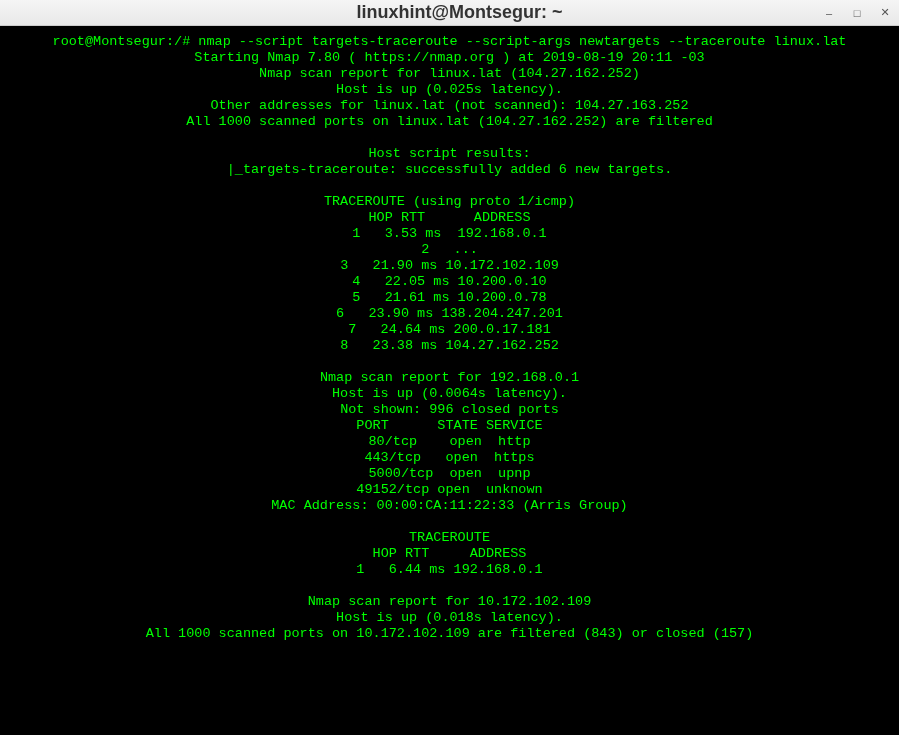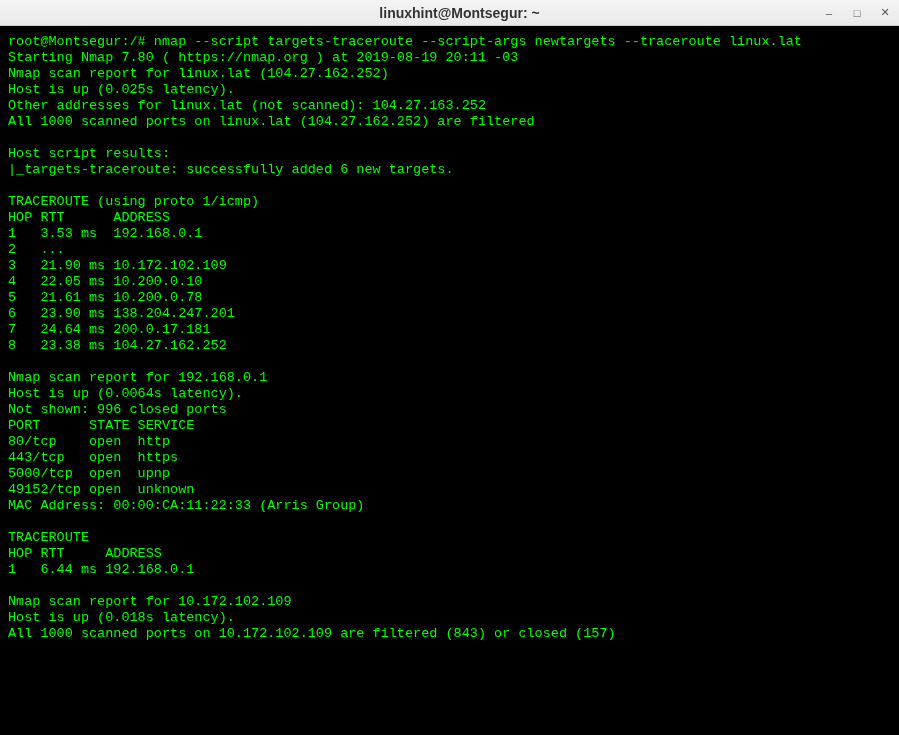--- a/index.html
+++ b/index.html
@@ -18,21 +18,21 @@
       height: 26px;
       background: linear-gradient(to bottom, #f5f5f5, #e8e8e8);
       border-bottom: 1px solid #ccc;
       display: flex;
       align-items: center;
       justify-content: center;
       position: relative;
     }
     .title {
       font-family: sans-serif;
-      font-size: 14px;
+      font-size: 18px;
       font-weight: bold;
       color: #333;
       margin-left: 20px;
     }
     .window-controls {
       position: absolute;
       right: 8px;
       display: flex;
       gap: 16px;
       align-items: center;
@@ -48,20 +48,21 @@
     .terminal {
       background: #000;
       color: #00ff00;
       font-family: "Courier New", monospace;
       font-size: 13.5px;
       line-height: 16px;
       padding: 8px;
       height: 709px;
       overflow: hidden;
       white-space: pre;
+      text-align: center;
     }
     .line {
       white-space: pre;
     }
   </style>
 </head>
 <body>
 
 <div class="titlebar">
   <span class="title">linuxhint@Montsegur: ~</span>

